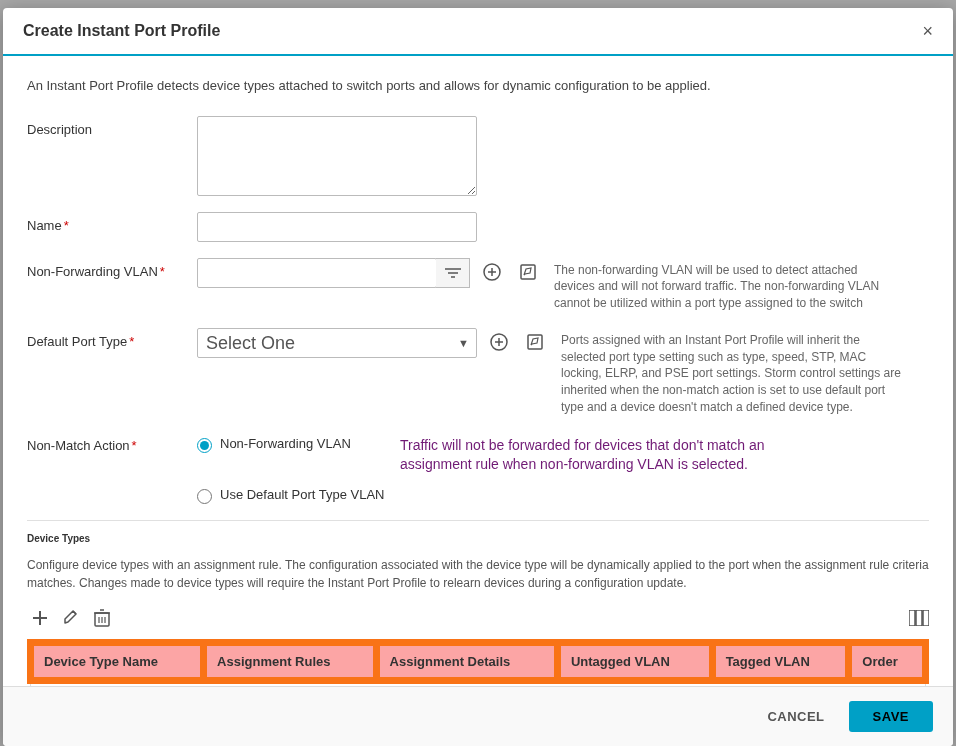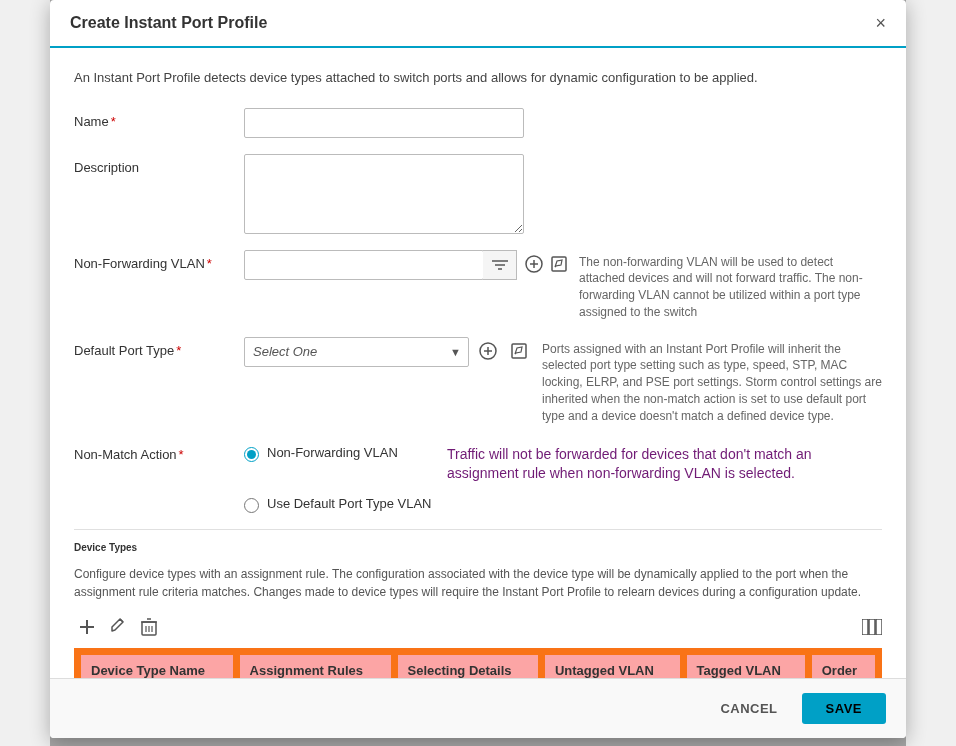--- a/index.html
+++ b/index.html
@@ -6,25 +6,25 @@
     body {
       font-family: Arial, sans-serif;
       font-size: 13px;
       background: #f0f0f0;
       display: flex;
       align-items: center;
       justify-content: center;
       min-height: 100vh;
     }
     .modal-overlay {
-      width: 856px;
+      width: 956px;
       height: 746px;
       background: rgba(0,0,0,0.3);
       display: flex;
-      align-items: flex-start;
+      align-items: flex-end;
       justify-content: center;
     }
     .modal {
       background: #fff;
       width: 950px;
       height: 738px;
       border-radius: 4px;
       display: flex;
       flex-direction: column;
       box-shadow: 0 4px 20px rgba(0,0,0,0.3);
@@ -154,27 +154,26 @@
     .select-wrap {
       position: relative;
       width: 280px;
     }
     .select-ctrl {
       width: 100%;
       height: 30px;
       border: 1px solid #bbb;
       border-radius: 2px;
       padding: 0 28px 0 8px;
-      font-size: 13px;
+      font-size: 18px;
       color: #555;
       background: #fff;
       appearance: none;
       cursor: pointer;
       outline: none;
-      font-style: italic;
     }
     .select-arrow {
       position: absolute;
       right: 8px;
       top: 50%;
       transform: translateY(-50%);
       pointer-events: none;
       color: #555;
       font-size: 11px;
     }
@@ -310,32 +309,32 @@
     <div class="modal-header">
       <span class="modal-title">Create Instant Port Profile</span>
       <button class="close-btn">×</button>
     </div>
 
     <div class="modal-body">
 
       <p class="intro-text">An Instant Port Profile detects device types attached to switch ports and allows for dynamic configuration to be applied.</p>
 
       <div class="form-row">
-        <div class="form-label">
-          <span>Name</span><span class="required">*</span>
-        </div>
-        <div class="form-control-area">
-          <input type="text" class="input-text name-input" style="">
-        </div>
-      </div>
-
-      <div class="form-row">
         <div class="form-label">Description</div>
         <div class="form-control-area">
           <textarea class="desc-textarea" style=""></textarea>
+        </div>
+      </div>
+
+      <div class="form-row">
+        <div class="form-label">
+          <span>Name</span><span class="required">*</span>
+        </div>
+        <div class="form-control-area">
+          <input type="text" class="input-text name-input" style="">
         </div>
       </div>
 
       <div class="form-row">
         <div class="form-label">
           <span>Non-Forwarding VLAN</span><span class="required">*</span>
         </div>
         <div class="form-control-area">
           <div class="vlan-input-wrap">
             <input type="text" class="vlan-input" style="">
@@ -449,21 +448,21 @@
               <rect x="14" y="0" width="6" height="16" rx="1" stroke="#555" stroke-width="1.5"></rect>
             </svg>
           </div>
         </div>
 
         <table class="data-table">
           <thead>
             <tr>
               <th>Device Type Name</th>
               <th>Assignment Rules</th>
-              <th>Selecting Details</th>
+              <th>Assignment Details</th>
               <th>Untagged VLAN</th>
               <th>Tagged VLAN</th>
               <th>Order</th>
             </tr>
           </thead>
           <tbody>
             <tr class="no-data-row">
               <td colspan="6">No data to display</td>
             </tr>
           </tbody>

